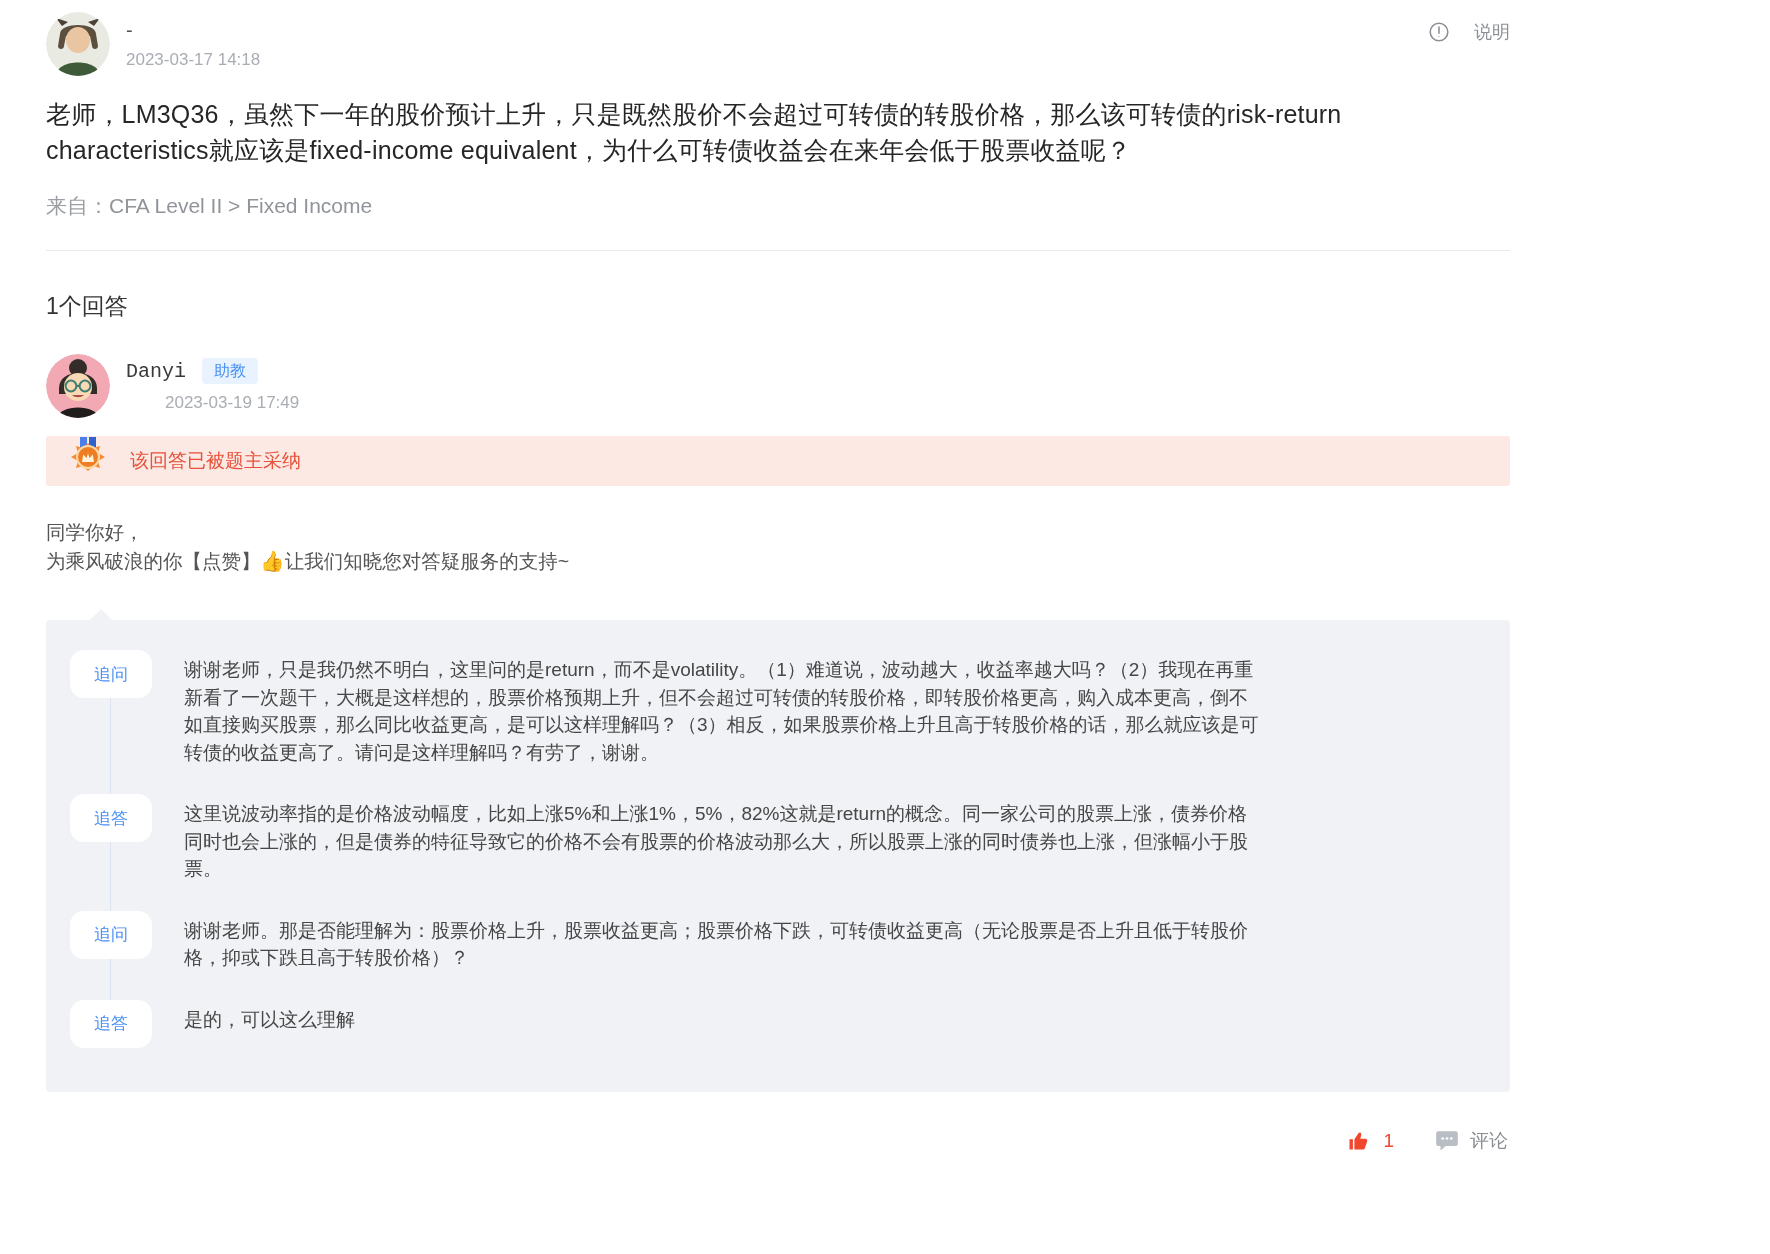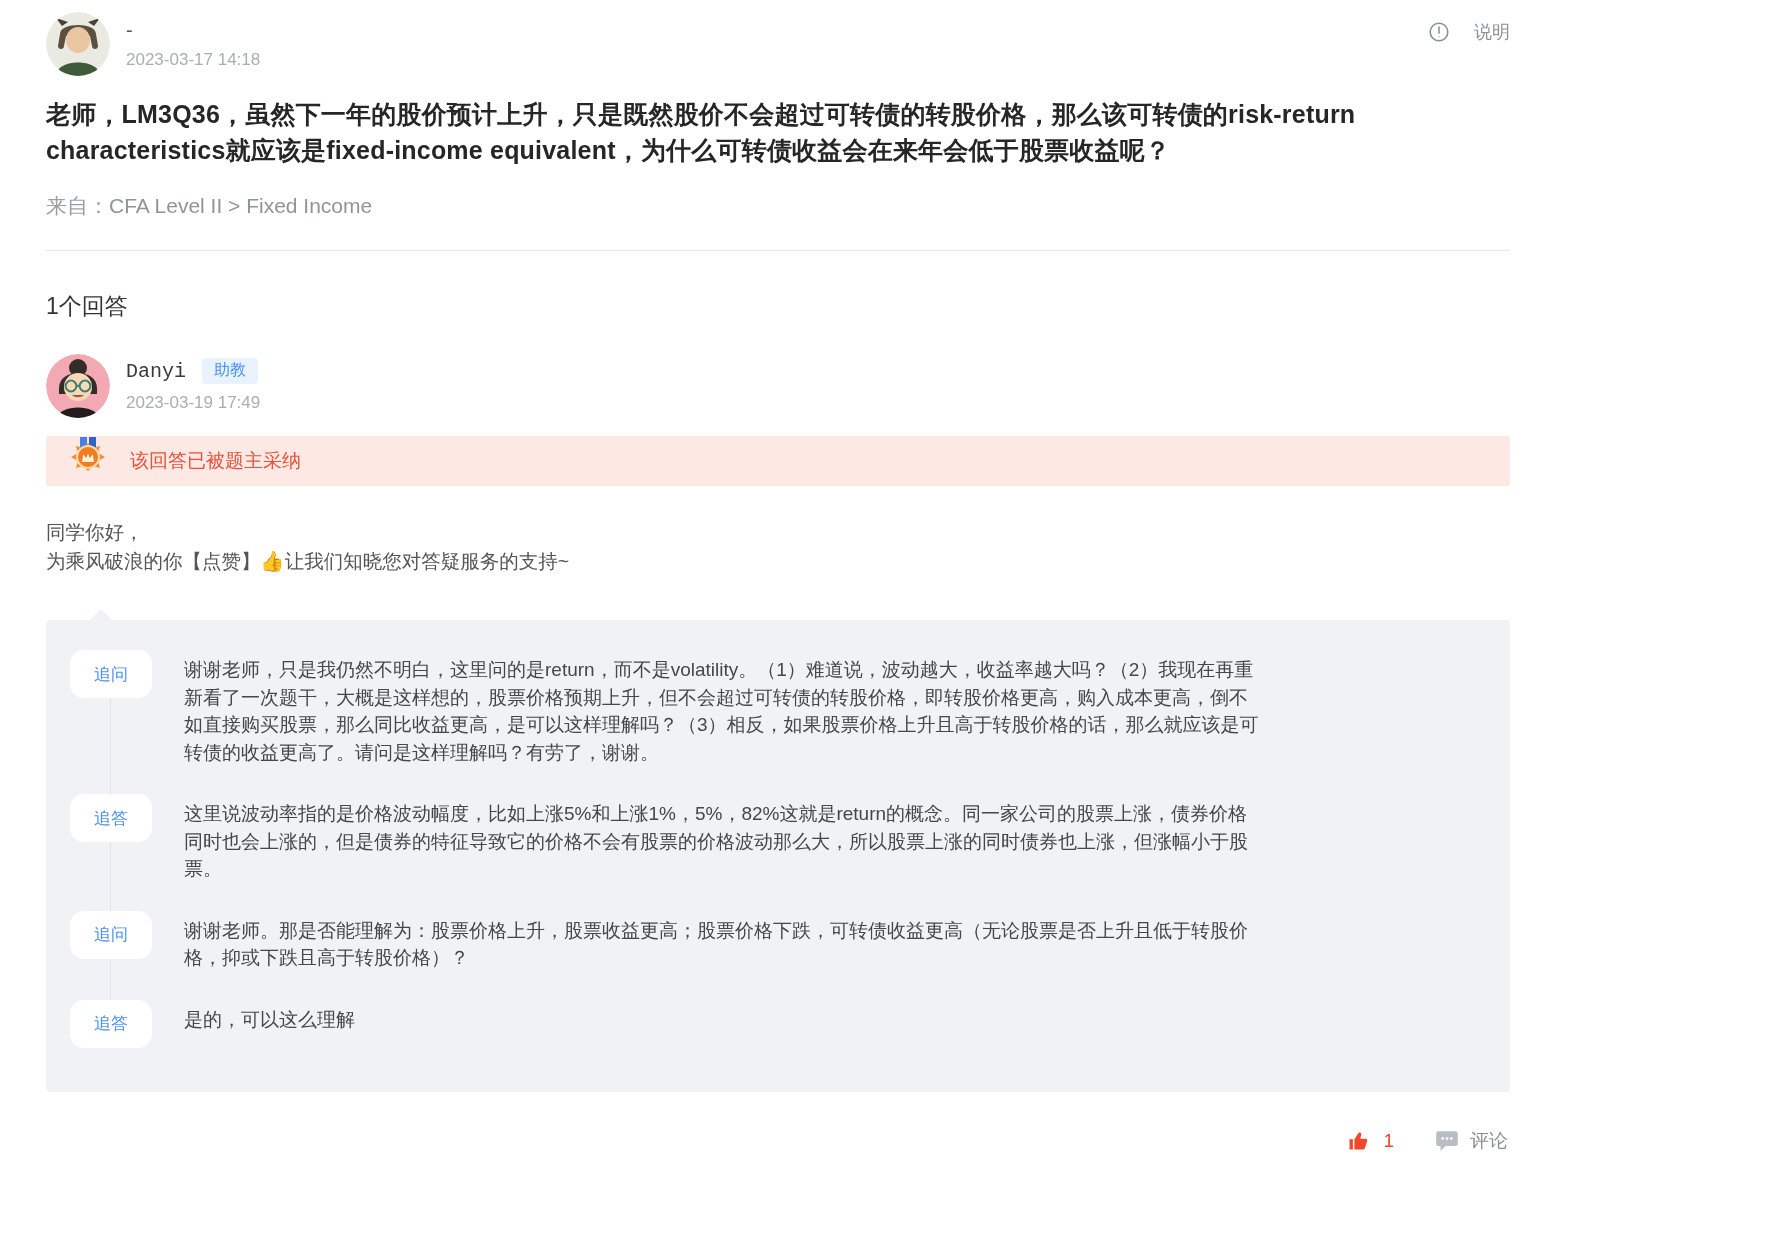--- a/index.html
+++ b/index.html
@@ -11,35 +11,35 @@
   
   .q-header { position:relative; display:flex; padding-top:12px; }
   .avatar { width:64px; height:64px; border-radius:50%; overflow:hidden; flex-shrink:0; display:block; }
   .q-meta { margin-left:16px; padding-top:6px; }
   .q-author { font-size:20px; color:#555; line-height:24px; }
   .q-time { margin-top:8px; font-size:17px; color:#aaadb3; }
   .help-btn { position:absolute; right:0; top:20px; display:flex; align-items:center; gap:24px;
               color:#8b8f94; font-size:18px; cursor:pointer;text-align:right; }
 
   
-  .q-title { margin-top:20px; max-width:1340px; font-size:25px; font-weight:bold; color:#262626;
+  .q-title { margin-top:20px; max-width:1340px; font-size:25px; font-weight:normal; color:#262626;
              line-height:36px; letter-spacing:0.2px; }
   .q-source { margin-top:24px; font-size:21px; color:#9b9ea3; }
   .q-source a { color:#90949a; text-decoration:none; }
   .divider { margin-top:30px; border-top:1px solid #e9e9e9; }
 
   
   .a-count { margin-top:40px; font-size:23px; color:#333; }
   .a-header { position:relative; display:flex; margin-top:32px; }
   .a-meta { margin-left:16px; padding-top:4px; }
   .a-name-row { display:flex; align-items:center; }
   .a-author { font-size:20px; color:#3a3a3a;font-family:Liberation Mono, monospace; }
   .a-badge { margin-left:16px; background:#e9f3ff; color:#4a90f4; font-size:16px;
-             padding:4px 12px; border-radius:4px; line-height:18px;font-family:Liberation Mono, monospace; }
-  .a-time { margin-top:9px; font-size:17px; color:#aaadb3; }
+             padding:4px 12px; border-radius:4px; line-height:18px; }
+  .a-time { margin-top:9px; font-size:17px; color:#aaadb3;margin-left:39px; }
 
   .accepted-banner { position:relative; margin-top:18px; height:50px; background:#fce9e3;
                      border-radius:3px; display:flex; align-items:center; }
   .accepted-banner .medal { position:absolute; left:14px; top:-3px; width:56px; height:56px; }
   .accepted-text { margin-left:84px; color:#e8503a; font-size:19px; }
 
   .a-body { margin-top:32px; font-size:19.5px; color:#555; line-height:29px; }
   .a-body p { margin:0; }
   .a-closing { margin-top:29px; }
 

